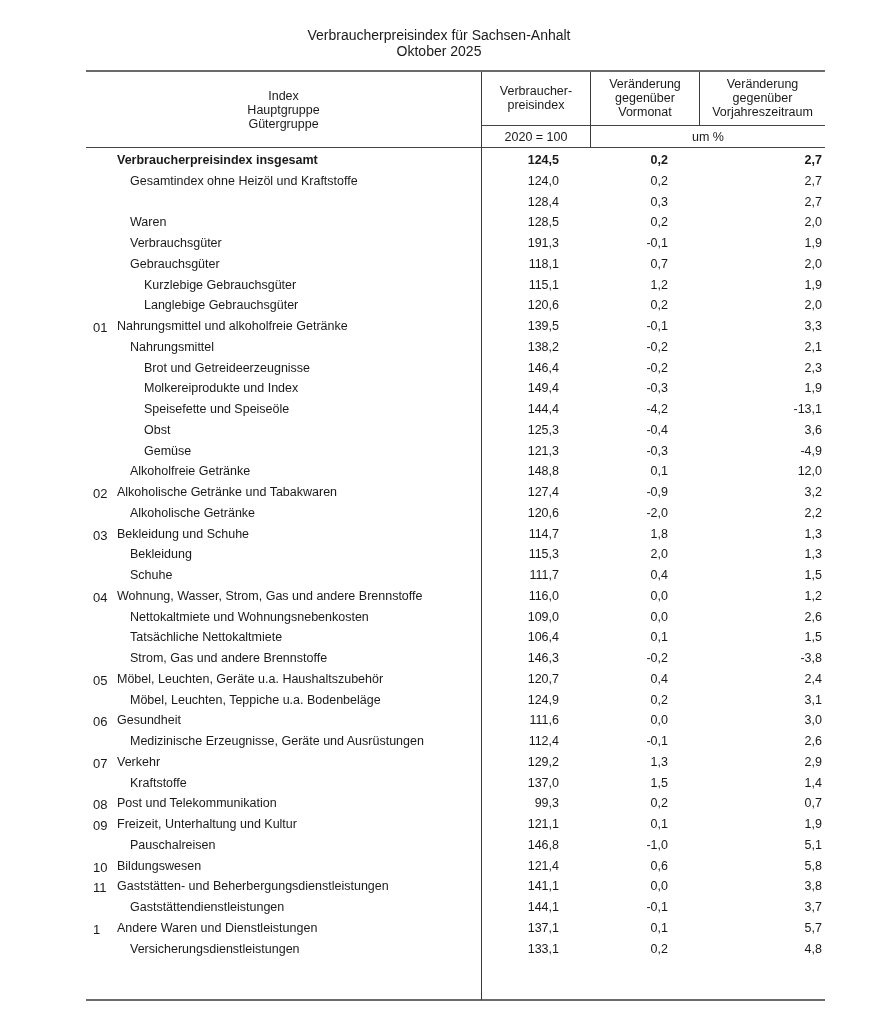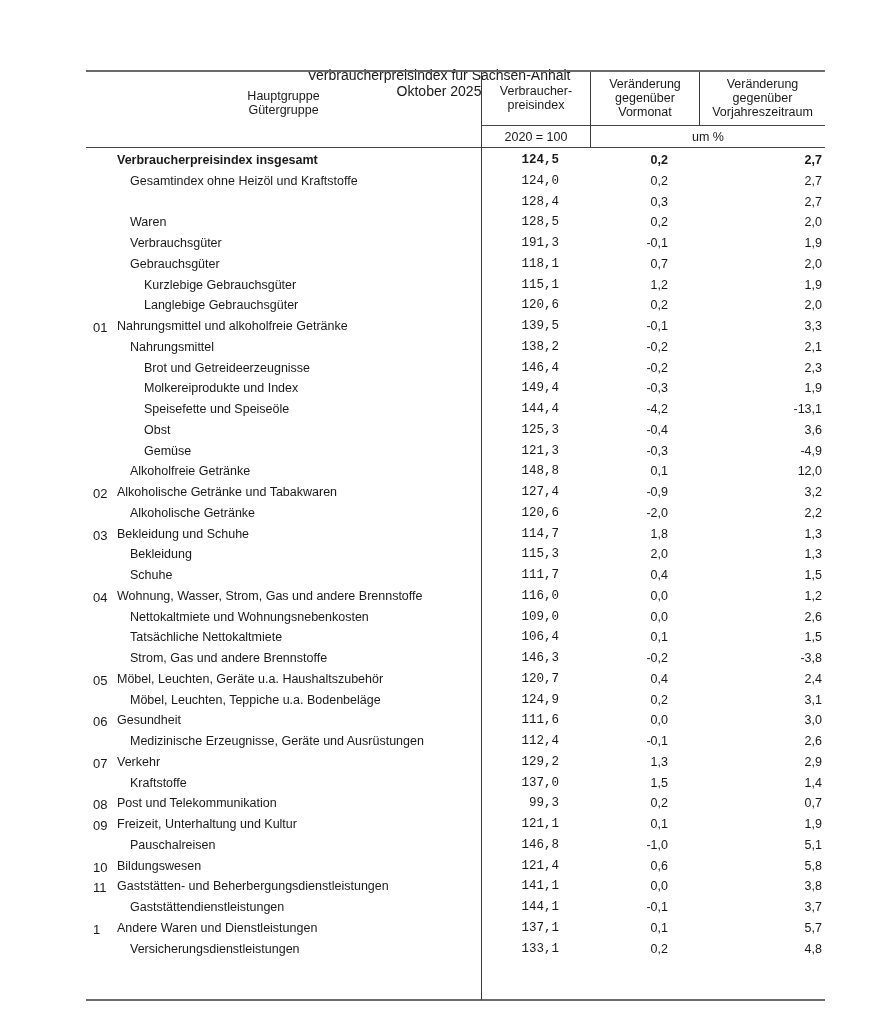--- a/index.html
+++ b/index.html
@@ -1,32 +1,32 @@
 <!DOCTYPE html>
 <html><head>
 <meta charset="utf-8">
 <style>
   html, body { margin:0; padding:0; background:#ffffff; }
   body { width:878px; height:1024px; position:relative; overflow:hidden;
          font-family:"Liberation Sans", sans-serif; color:#1a1a1a; }
   .title { position:absolute; left:0; width:878px; top:27px; text-align:center;
-           font-size:14px; line-height:16px;margin-top:40px; }
+           font-size:14px; line-height:16px; }
   .hline { position:absolute; background:#6b6b6b; }
   .vline { position:absolute; background:#3a3a3a; width:1px; }
   .hdr { position:absolute; text-align:center; font-size:12.5px; line-height:14px; }
   .rows { position:absolute; left:86px; top:150px; width:739px; }
   .row { position:relative; height:20.75px; font-size:12.5px; }
   .row span { position:absolute; top:3px; white-space:nowrap; }
   .code { left:7px; font-size:13px; top:4px !important; }
   .label { }
   .lv0 { left:31px; }
   .lv1 { left:44px; }
   .lv2 { left:58px; }
   .num { text-align:right; }
-  .v1 { right:266px;font-family:Liberation Mono, monospace; }
+  .v1 { right:266px; }
   .v2 { right:157px; }
   .v3 { right:3px; }
   .bold span { font-weight:bold; }
 </style>
 </head>
 <body>
 
 <div class="title">
   <div>Verbraucherpreisindex für Sachsen-Anhalt</div>
   <div>Oktober 2025</div>
@@ -34,20 +34,21 @@
 
 <div class="hline" style="left:86px; top:70px; width:739px; height:2px;"></div>
 <div class="hline" style="left:481px; top:125px; width:344px; height:1px; background:#444;"></div>
 <div class="hline" style="left:86px; top:147px; width:739px; height:1px; background:#444;"></div>
 <div class="hline" style="left:86px; top:999px; width:739px; height:2px;"></div>
 <div class="vline" style="left:481px; top:72px; height:928px;"></div>
 <div class="vline" style="left:590px; top:72px; height:76px;"></div>
 <div class="vline" style="left:699px; top:72px; height:54px;"></div>
 
 <div class="hdr" style="left:86px; width:395px; top:89px;">
+  <div>Index</div>
   <div>Hauptgruppe</div>
   <div>Gütergruppe</div>
 </div>
 <div class="hdr" style="left:482px; width:108px; top:84px;">
   <div>Verbraucher-</div>
   <div>preisindex</div>
 </div>
 <div class="hdr" style="left:591px; width:108px; top:77px;">
   <div>Veränderung</div>
   <div>gegenüber</div>

